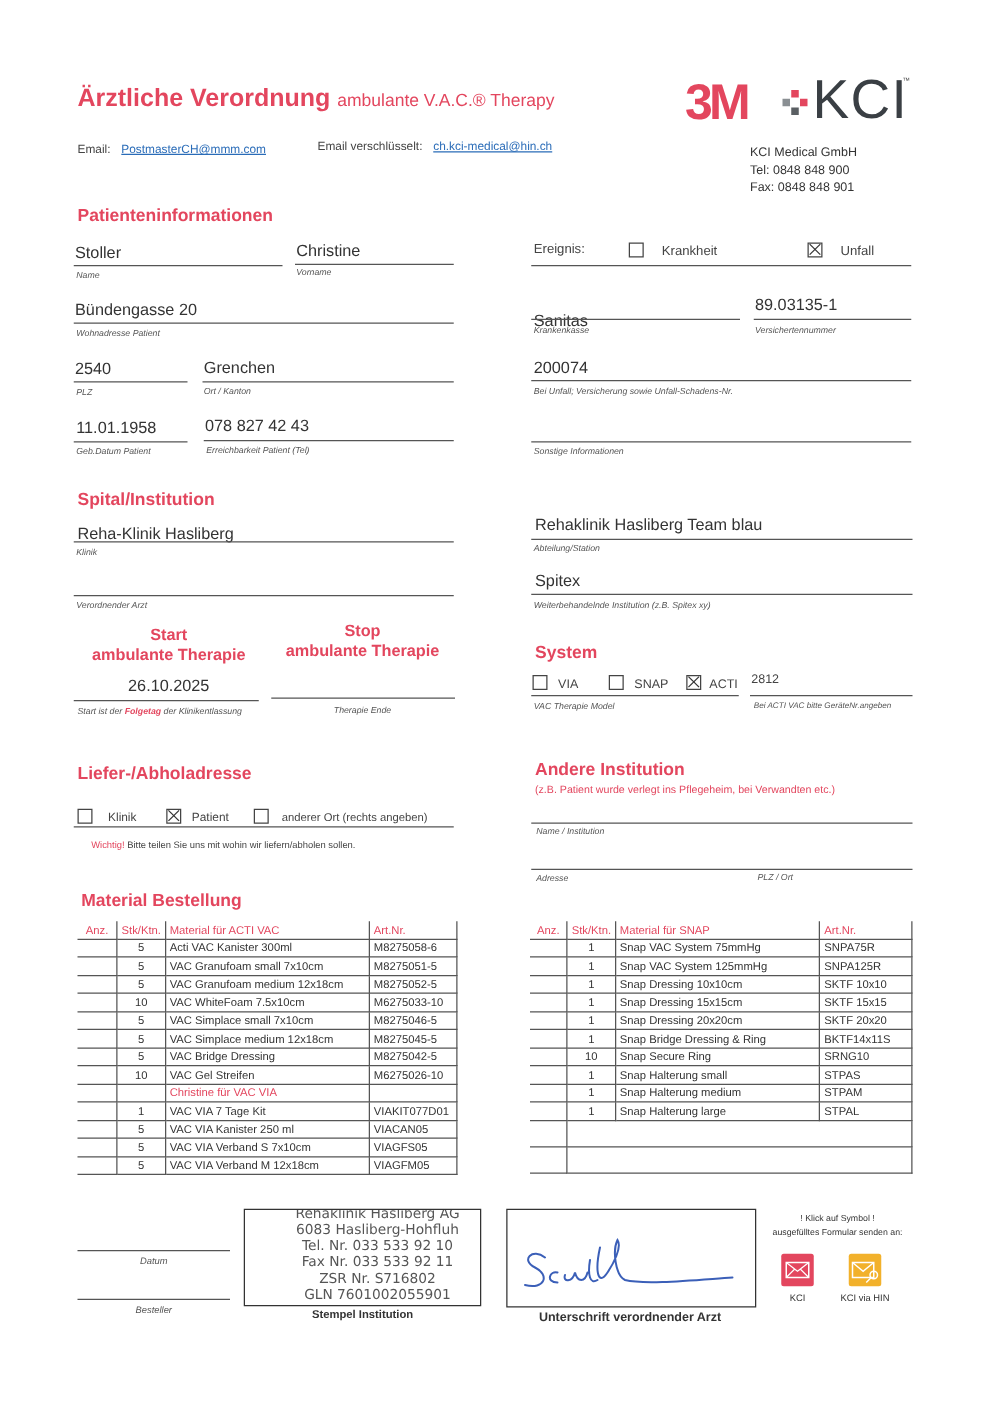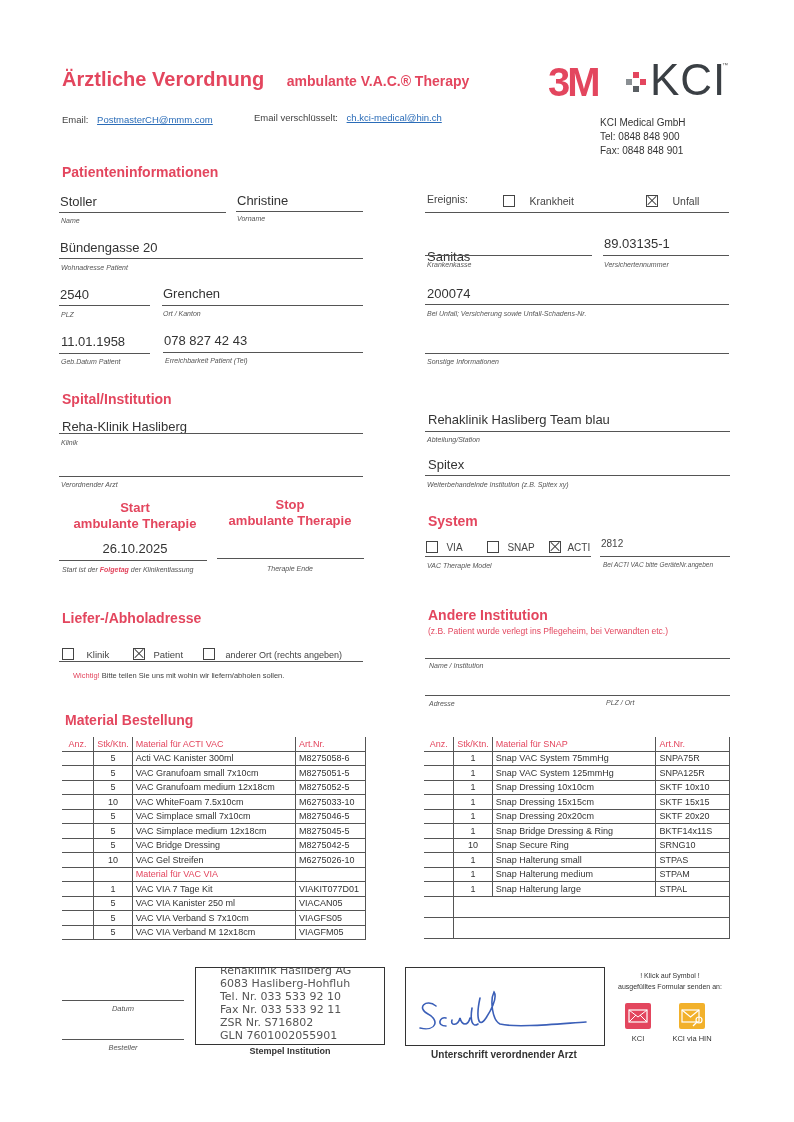--- a/index.html
+++ b/index.html
@@ -1,20 +1,20 @@
 <!DOCTYPE html>
 <html><head>
 <meta charset="utf-8">
 <style>
   html,body{margin:0;padding:0;background:#fff;}
   body{width:794px;height:1122px;position:relative;overflow:hidden;font-family:"Liberation Sans",sans-serif;color:#333;}
   .abs{position:absolute;}
   .red{color:#e3465e;}
   .title{left:62px;top:68px;font-size:20px;font-weight:bold;color:#e3465e;white-space:nowrap;}
-  .title .sub{font-size:14px;font-weight:bold;margin-left:17px;}
+  .title .sub{font-size:14px;font-weight:normal;}
   .small{font-size:9.5px;color:#444;}
   .link{color:#2a6cb8;text-decoration:underline;}
   .logo3m{left:548px;top:60px;font-size:40px;font-weight:900;color:#e3465e;letter-spacing:-3px;font-family:Liberation Sans, sans-serif;}
   .logokci{left:650px;top:55px;font-size:44px;color:#3a3f44;letter-spacing:1px;}
   .plus{left:626px;top:72px;width:20px;height:20px;}
   .plus span{position:absolute;width:6px;height:6px;}
   .company{left:600px;top:116px;font-size:10px;line-height:14px;color:#333;}
   .section{font-size:14px;font-weight:bold;color:#e3465e;}
   .val{font-size:13px;color:#333;white-space:nowrap;}
   .line{border-bottom:1px solid #555;}
@@ -25,21 +25,21 @@
   .cb.checked::after{transform:rotate(-45deg);}
   .opt{font-size:10px;color:#444;}
   .centerred{font-size:13px;font-weight:bold;color:#e3465e;text-align:center;line-height:16px;}
   table.mat{border-collapse:collapse;position:absolute;font-size:9px;}
   table.mat td,table.mat th{border:1px solid #555;padding:0 3px;height:13.5px;white-space:nowrap;}
   table.mat th{color:#e3465e;font-weight:normal;text-align:left;border-top:none;}
   table.mat th:first-child{border-left:none;}
   table.mat td:first-child{border-left:none;}
   table.mat td.n{text-align:center;}
   table.mat td.sect{color:#e3465e;}
-  .stamp{left:195px;top:967px;width:190px;height:78px;border:1px solid #333;font-family:"DejaVu Sans",sans-serif;font-size:11px;line-height:13px;color:#555;padding:0 0 0 24px;box-sizing:border-box;overflow:hidden;}
+  .stamp{left:195px;top:967px;width:190px;height:78px;border:1px solid #333;font-family:"DejaVu Sans",sans-serif;font-size:11px;line-height:13px;color:#555;padding:0 0 0 24px;box-sizing:border-box;overflow:hidden;text-align:center;}
   .sigbox{left:405px;top:967px;width:198px;height:77px;border:1px solid #333;}
   .iconbox{width:26px;height:26px;border-radius:2px;position:absolute;}
 </style>
 </head>
 <body>
 
 <div class="abs title">
   <span>Ärztliche Verordnung</span>
   <span class="sub">ambulante V.A.C.® Therapy</span>
 </div>
@@ -263,21 +263,21 @@
       </tr>
       <tr>
         <td class="n"></td>
         <td class="n">10</td>
         <td>VAC Gel Streifen</td>
         <td>M6275026-10</td>
       </tr>
       <tr>
         <td class="n"></td>
         <td class="n"></td>
-        <td class="sect">Material für VAC VIA</td>
+        <td class="sect">Christine für VAC VIA</td>
         <td></td>
       </tr>
       <tr>
         <td class="n"></td>
         <td class="n">1</td>
         <td>VAC VIA 7 Tage Kit</td>
         <td>VIAKIT077D01</td>
       </tr>
       <tr>
         <td class="n"></td>

